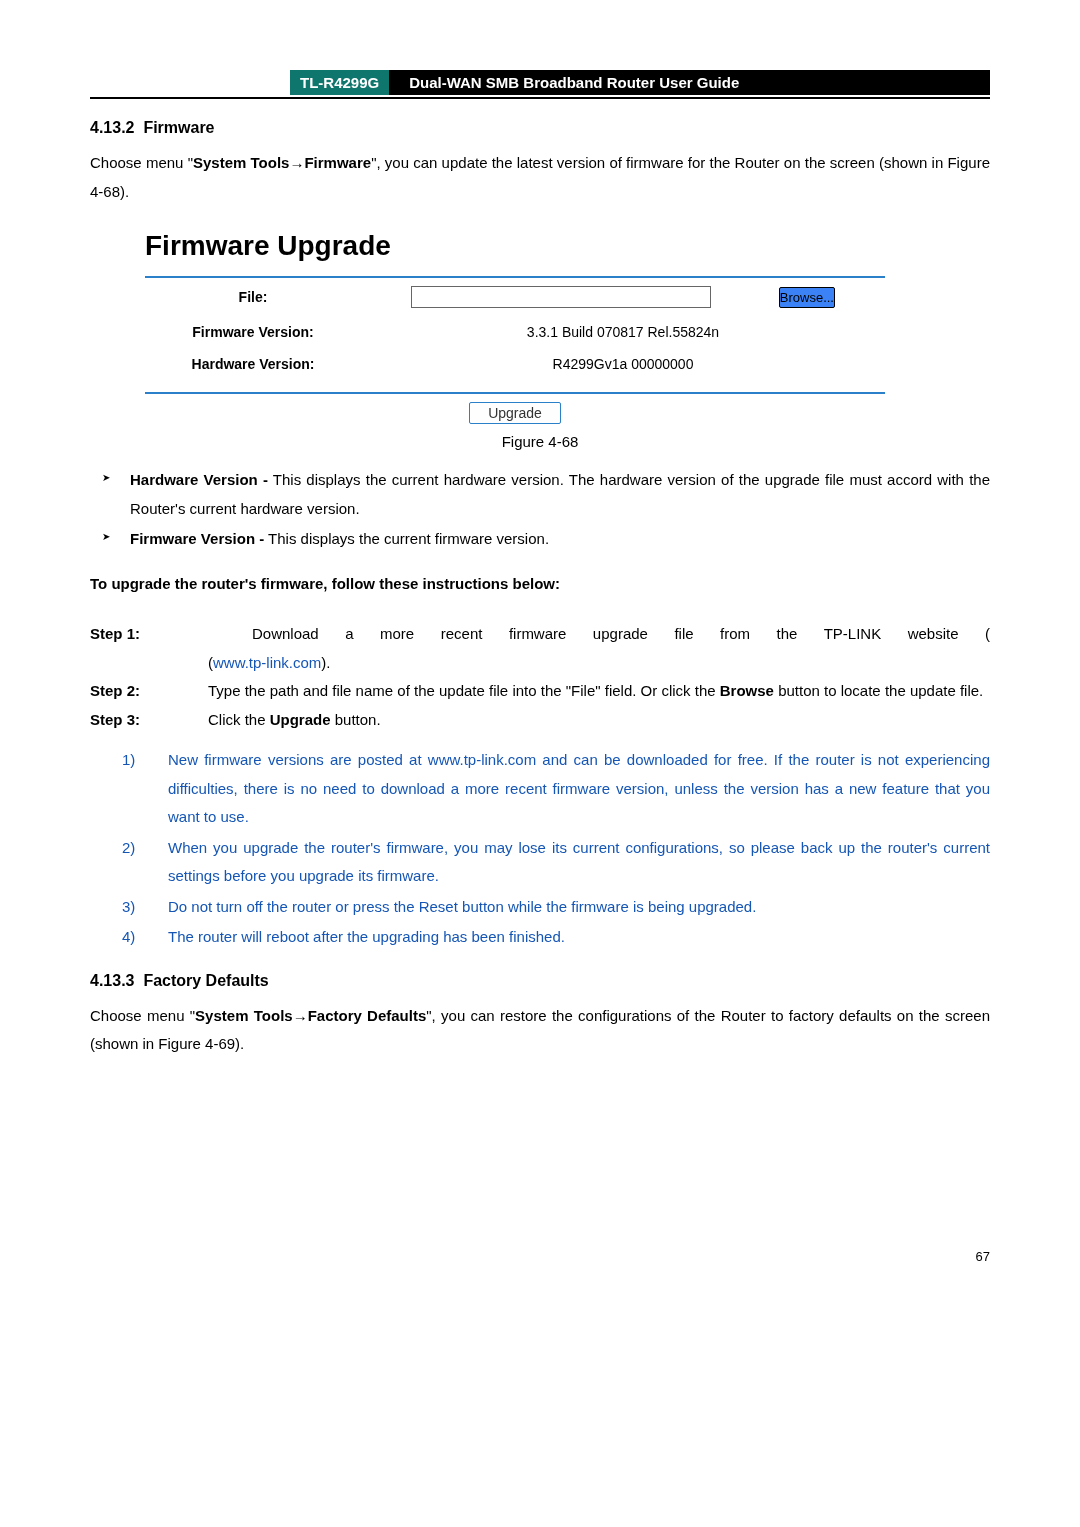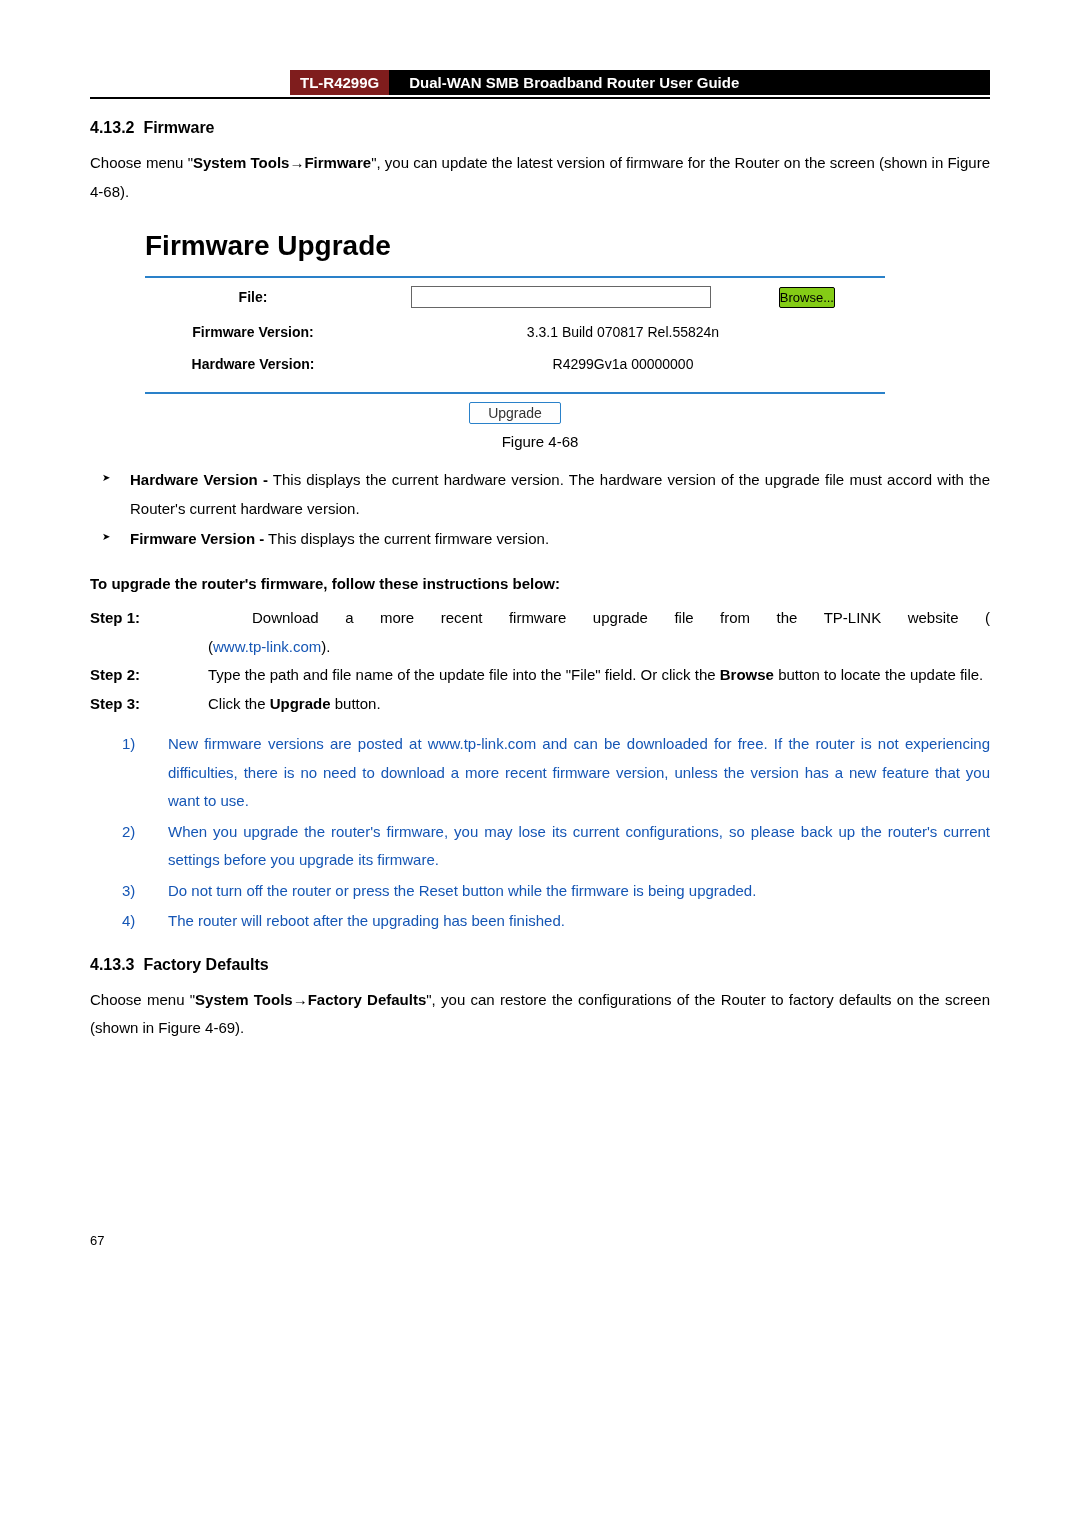--- a/index.html
+++ b/index.html
@@ -18,21 +18,21 @@
   }
   .header-bar {
     display: flex;
     align-items: stretch;
     margin-bottom: 2px;
   }
   .header-blank {
     flex: 0 0 200px;
   }
   .header-model {
-    background: #7f1d1d;
+    background: #0f766e;
     color: #fff;
     font-weight: bold;
     font-size: 15px;
     padding: 4px 10px;
   }
   .header-title {
     flex: 1;
     background: #000000;
     color: #fff;
     font-weight: bold;
@@ -92,21 +92,21 @@
     width: 300px;
     height: 22px;
     border: 1px solid #666;
     background: #fff;
     vertical-align: middle;
     display: inline-block;
     box-sizing: border-box;
   }
   .fw-browse-btn {
     border: 1px solid #000;
-    background: #84cc16;
+    background: #3b82f6;
     padding: 2px 0;
     font-size: 13px;
     vertical-align: middle;
     display: inline-block;
     margin-left: 10px;
     border-radius: 2px;
   }
   .fw-upgrade-row {
     text-align: center;
     padding: 10px 0 0 0;
@@ -197,21 +197,21 @@
   .num-list .num {
     flex: 0 0 46px;
     padding-left: 32px;
     box-sizing: content-box;
   }
   .num-list .txt {
     flex: 1;
   }
 
   .page-number {
-    text-align: left;
+    text-align: right;
     font-size: 13px;
     margin-top: 190px;
   }
 </style>
 </head>
 <body>
 
 <div class="page">
 
   <div class="header-bar">
@@ -263,21 +263,21 @@
 
   <ul class="arrow-list">
     <li>
       <span class="bold">Hardware Version -</span><span> This displays the current hardware version. The hardware version of the upgrade file must accord with the Router's current hardware version.</span>
     </li>
     <li>
       <span class="bold">Firmware Version -</span><span> This displays the current firmware version.</span>
     </li>
   </ul>
 
-  <p class="para bold" style="margin-bottom:6px;">To upgrade the router's firmware, follow these instructions below:</p>
+  <p class="para bold" style="margin-bottom:22px;">To upgrade the router's firmware, follow these instructions below:</p>
 
   <div class="step-list">
     <div class="step-row">
       <div class="step-label">Step 1:</div>
       <div class="step-text justified" style="text-align-last:justify;margin-left:44px;">
         <span>Download a more recent firmware upgrade file from the TP-LINK website (</span>
       </div>
     </div>
     <div class="step-row">
       <div class="step-label"></div>

